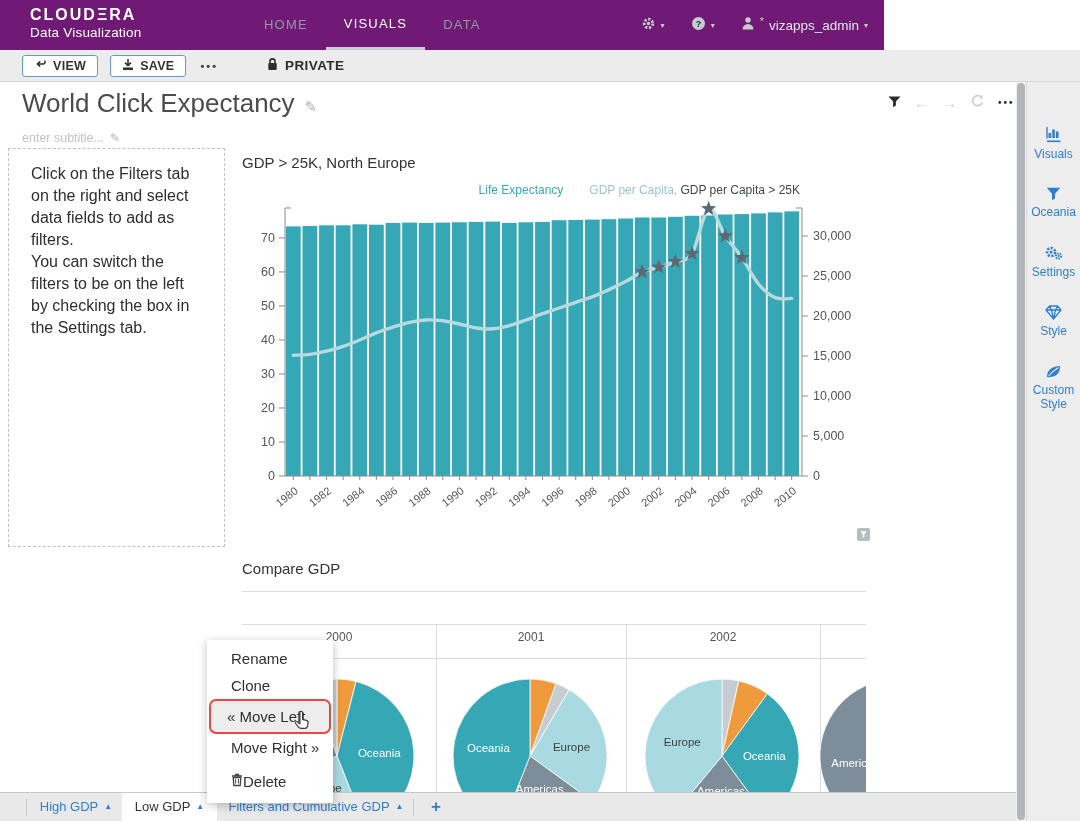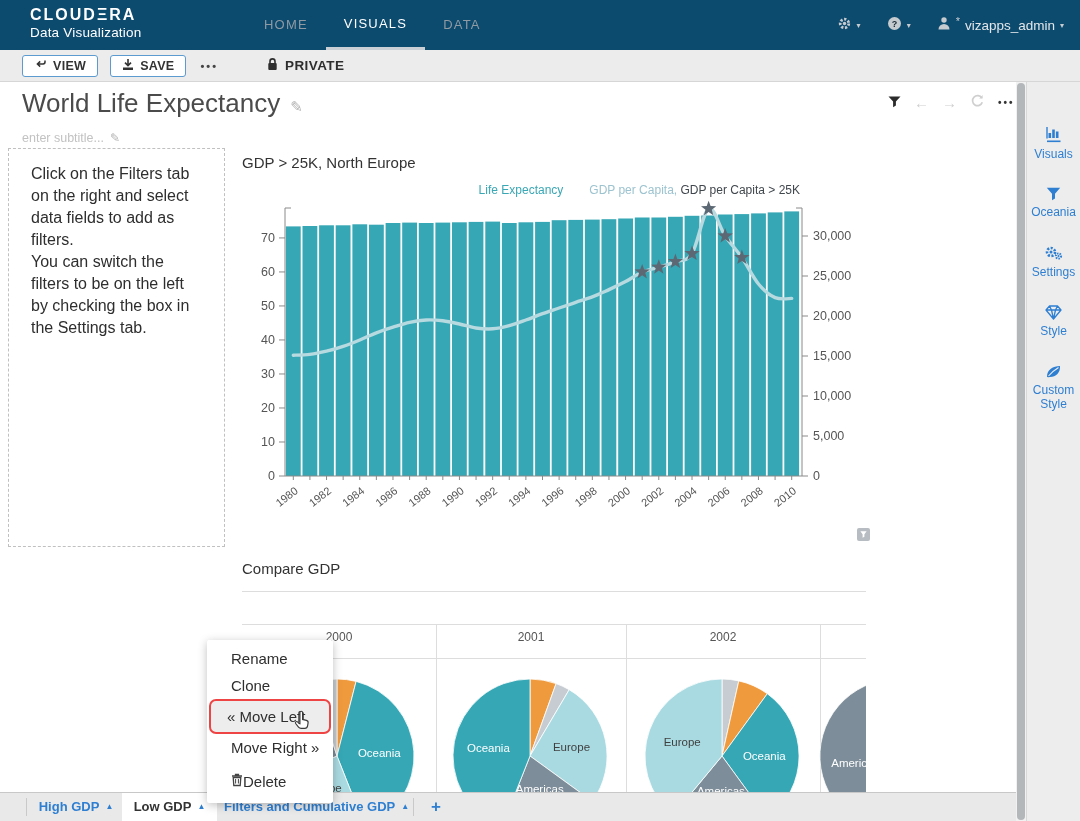--- a/index.html
+++ b/index.html
@@ -1,20 +1,20 @@
 <!DOCTYPE html>
 <html><head>
 <meta charset="utf-8">
 <style>
   * { box-sizing: border-box; margin: 0; padding: 0; }
   html,body { background:#fff; }
   body { font-family: "Liberation Sans", sans-serif; width:1080px; height:821px; position:relative; overflow:hidden; }
 
   
-  #topnav { position:absolute; left:0; top:0; width:1080px; height:50px; background:#0c4a6e; }
+  #topnav { position:absolute; left:0; top:0; width:884px; height:50px; background:#701a75; }
   #logo { position:absolute; left:30px; top:6px; color:#fff; }
   #logo .l1 { font-size:16px; font-weight:bold; letter-spacing:2px; }
   #logo .l2 { font-size:13.5px; margin-top:1px; letter-spacing:0.2px; }
   #mainnav { position:absolute; left:246px; top:0; height:50px; display:flex; }
   .navitem { padding:0 18px; line-height:50px; font-size:13px; letter-spacing:1.2px; color:#8f9aa3; cursor:default; }
   .navitem.active { color:#fff; border-bottom:3px solid #c9cfd4; line-height:47px; }
   #navright { position:absolute; right:16px; top:0; height:50px; display:flex; align-items:center; gap:26px; color:#c6cbd0; }
   .navgroup { display:flex; align-items:center; gap:5px; }
   .caret-down { font-size:8px; color:#c6cbd0; }
   #username { font-size:13.5px; color:#e3e7ea; }
@@ -62,21 +62,21 @@
   #vscroll { position:absolute; left:1016px; top:82px; width:10px; height:739px; background:#f1f1f1; }
   #vthumb { position:absolute; left:1px; top:1px; bottom:1px; width:8px; background:#b3b7ba; border-radius:4px; }
   #sidebar { position:absolute; left:1026px; top:82px; width:54px; height:739px; background:#ededed; border-left:1px solid #d8d8d8; display:flex; flex-direction:column; align-items:center; padding-top:44px; }
   .side-item { display:flex; flex-direction:column; align-items:center; margin-bottom:26px; }
   .side-item .lbl { font-size:12px; color:#2e7fd2; text-align:center; line-height:14px; margin-top:4px; width:52px; }
   .side-item svg { display:block; }
 
   
   #tabbar { position:absolute; left:0; top:792px; width:1016px; height:29px; background:#e9e9e9; border-top:1px solid #c8c8c8; }
   .tb-div { position:absolute; top:5px; bottom:5px; width:1px; background:#c9c9c9; }
-  .tab { position:absolute; top:0; height:28px; line-height:28px; text-align:center; font-size:13px; color:#2e7fd2; white-space:nowrap;font-weight:bold; }
+  .tab { position:absolute; top:0; height:28px; line-height:28px; text-align:center; font-size:13px; color:#2e7fd2; white-space:nowrap; }
   .tab.active { background:#fff; color:#333; }
   .tab .tcaret { font-size:8px; color:#2e7fd2; margin-left:6px; vertical-align:2px; }
   #tab-add { position:absolute; left:425px; top:0; width:22px; height:28px; line-height:27px; text-align:center; color:#2e7fd2; font-size:17px; font-weight:bold; }
 </style>
 </head>
 <body>
 
 <div id="app">
 
   <header id="topnav">
@@ -148,21 +148,21 @@
             <rect x="2.3" y="6" width="8.4" height="7" rx="1" fill="#2e2e2e"></rect>
           </svg>
       </span>
       <span>PRIVATE</span>
     </div>
   </div>
 
   <div id="content">
 
     <div id="page-title">
-      <span>World Life Expectancy</span><span class="pencil">✎</span>
+      <span>World Click Expectancy</span><span class="pencil">✎</span>
     </div>
     <div id="subtitle">
       <span>enter subtitle...</span><span class="pencil">✎</span>
     </div>
 
     <div id="dash-icons">
       <span>
         <svg width="13" height="12" viewBox="0 0 13 12">
             <path d="M0.5 0.5 h12 L7.9 5.6 v4 l-2.8 1.7 V5.6 Z" fill="#2b2b2b"></path>
           </svg>

